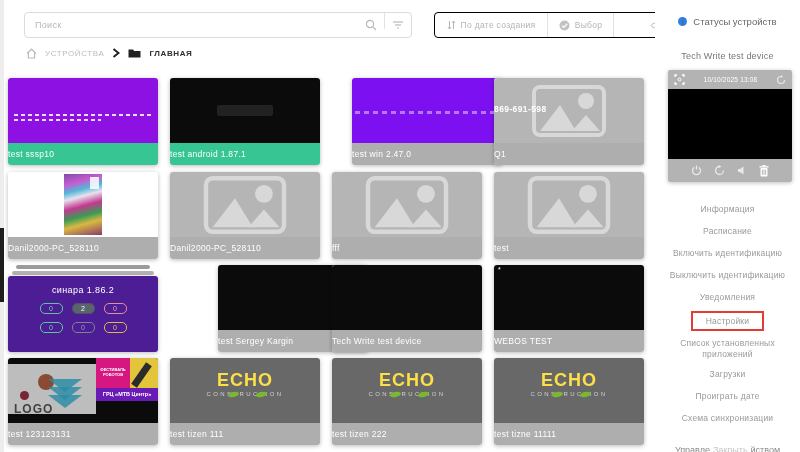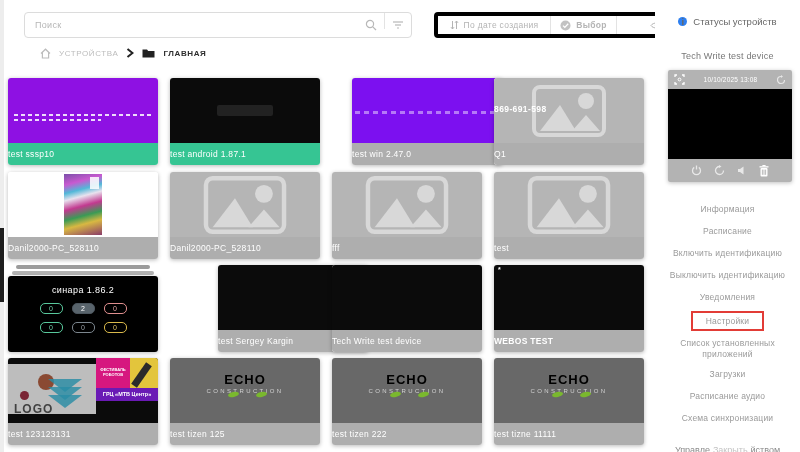--- a/index.html
+++ b/index.html
@@ -14,28 +14,28 @@
   
   .searchbox { position:absolute; left:24px; top:12px; width:388px; height:26px;
     border:1px solid #dcdcdc; border-radius:4px; background:#fff; display:flex; }
   .searchbox input { flex:1; border:none; outline:none; font-size:9px; color:#555;
     padding-left:10px; background:transparent; font-family:inherit; }
   .searchbox input::placeholder { color:#b6b6b6; letter-spacing:.3px; }
   .s-ico { width:26px; height:100%; display:flex; align-items:center; justify-content:center; cursor:pointer; }
   .s-div { width:1px; height:16px; background:#e3e3e3; }
 
   .btn-group { position:absolute; left:434px; top:12px; width:302px; height:26px;
-    border:4px solid #000000; border-radius:4px; display:flex; background:#fff; }
+    border:1px solid #000000; border-radius:4px; display:flex; background:#fff; }
   .btn-cell { display:flex; align-items:center; justify-content:center; gap:5px;
     font-size:8.5px; color:#b4b4b4; cursor:pointer; letter-spacing:.3px; }
-  .btn-cell + .btn-cell { border-left:1px solid #e3e3e3;font-weight:bold; }
+  .btn-cell + .btn-cell { border-left:1px solid #e3e3e3; }
   .bc1 { width:112px; } .bc2 { width:66px; } .bc3 { flex:1; }
 
   
-  .breadcrumb { position:absolute; left:40px; top:46px; height:14px; display:flex;
+  .breadcrumb { position:absolute; left:26px; top:46px; height:14px; display:flex;
     align-items:center; gap:8px; }
   .bc-root { font-size:8px; color:#bcbcbc; letter-spacing:.6px; cursor:pointer; }
   .bc-cur  { font-size:8px; color:#2d2d2d; letter-spacing:.6px; font-weight:bold; }
 
   
   .tile { position:absolute; width:150px; height:87px; border-radius:3px; overflow:hidden;
     box-shadow:0 1px 4px rgba(0,0,0,.28); cursor:pointer; background:#fff; }
   .thumb { position:relative; width:150px; height:65px; overflow:hidden; }
   .tlabel { width:150px; height:22px; line-height:22px; padding-left:0;
     font-size:8.5px; color:#fff; letter-spacing:.3px; white-space:nowrap; }
@@ -61,21 +61,21 @@
 
   .neon { position:absolute; left:56px; top:2px; width:38px; height:61px;
     background:linear-gradient(165deg,#7a4fa8 0%,#c85ad0 16%,#52b8d8 28%,#e8e2ee 38%,
       #c23a90 52%,#3a9a55 66%,#d8b842 78%,#8a3a6a 100%); }
   .neon i { position:absolute; right:3px; top:3px; width:9px; height:12px; background:rgba(255,255,255,.85); }
 
   
   .gtile { position:absolute; width:150px; height:87px; cursor:pointer; }
   .stack1 { position:absolute; left:8px; top:0; width:134px; height:4px; background:#9b9b9b; border-radius:2px; }
   .stack2 { position:absolute; left:4px; top:6px; width:142px; height:4px; background:#b3b3b3; border-radius:2px; }
-  .gcard { position:absolute; left:0; top:11px; width:150px; height:76px; background:#000000;
+  .gcard { position:absolute; left:0; top:11px; width:150px; height:76px; background:#4c1d95;
     border-radius:3px; box-shadow:0 1px 4px rgba(0,0,0,.28); }
   .gtitle { margin-top:9px; text-align:center; font-size:9px; color:#fff; letter-spacing:.4px; }
   .badges { display:flex; justify-content:center; gap:9px; margin-top:8px; }
   .pill { width:23px; height:11px; border-radius:5px; font-size:7px; line-height:10px;
     text-align:center; background:transparent; }
   .p-green { border:1.5px solid #58c89c; color:#6fd0ab; }
   .p-dark  { border:1.5px solid #4c565e; background:#59646c; color:#fff; }
   .p-red   { border:1.5px solid #e08f8f; color:#e7a5a5; }
   .p-gray  { border:1.5px solid #7c868e; color:#9aa2a8; }
   .p-yellow{ border:1.5px solid #d9b94b; color:#dfc367; }
@@ -90,22 +90,22 @@
     border-top:13px solid rgba(42,140,165,.82); margin-top:-5px; }
   .c-magenta { position:absolute; left:88px; top:0; width:34px; height:30px; background:#d6177f;
     color:#fff; font-size:4px; font-weight:bold; text-align:center; padding-top:9px; line-height:1.3; }
   .c-yellow { position:absolute; left:122px; top:0; width:28px; height:30px; background:#e3c53c; overflow:hidden; }
   .c-arm { position:absolute; left:8px; top:4px; width:7px; height:26px; background:#2b2b2b; transform:rotate(35deg); }
   .c-purple { position:absolute; left:88px; top:30px; width:62px; height:13px; background:#6a1ab5;
     color:#fff; font-size:5.5px; font-weight:bold; text-align:center; line-height:13px; }
 
   
   .echo { position:absolute; left:0; top:12px; width:100%; text-align:center; }
-  .echo-word { position:relative; display:inline-block; font-size:13px; font-weight:bold;
-    color:#000000; letter-spacing:1px; }
+  .echo-word { position:relative; display:inline-block; font-size:18px; font-weight:bold;
+    color:#fde047; letter-spacing:1px; }
   .echo-a { position:absolute; width:11px; height:5px; background:#7ab82e; border-radius:50%;
     top:-2px; transform:rotate(-10deg); }
   .ea1 { left:22%; } .ea2 { left:72%; }
   .echo-sub { font-size:6px; color:#d2d2d2; letter-spacing:2.4px; margin-top:0; }
 
   
   .sidebar { position:absolute; left:655px; top:0; width:145px; height:452px; background:#fff; }
   .sb-title { display:flex; align-items:center; gap:6px; justify-content:center; margin-top:16px; }
   .sb-title span { font-size:9.5px; color:#666; }
   .info-dot { width:9px; height:9px; border-radius:50%; background:#2d7ff0; color:#fff;
@@ -299,21 +299,21 @@
   <div class="tile" style="left:170px; top:265px;margin-left:48px;">
     <div class="thumb th-black"></div>
     <div class="tlabel lab-gray">test Sergey Kargin</div>
   </div>
 
   <div class="tile" style="left:332px; top:265px;">
     <div class="thumb th-black"></div>
     <div class="tlabel lab-gray">Tech Write test device</div>
   </div>
 
-  <div class="tile" style="left:494px; top:265px;font-weight:bold;">
+  <div class="tile" style="left:494px; top:265px;">
     <div class="thumb th-black">
       <span class="star">*</span>
     </div>
     <div class="tlabel lab-gray">WEBOS TEST</div>
   </div>
 
   <div class="tile" style="left:8px; top:358px;">
     <div class="thumb th-black">
       <div class="c-grayblk">
         <div class="c-circle1"></div>
@@ -336,21 +336,21 @@
 
   <div class="tile" style="left:170px; top:358px;">
     <div class="thumb th-echo">
       <div class="echo">
         <div class="echo-word">ECHO</div>
         <div class="echo-a ea1" style="top:22px; left:58px; position:absolute;"></div>
         <div class="echo-a ea2" style="top:22px; left:86px; position:absolute;"></div>
         <div class="echo-sub">CONSTRUCTION</div>
       </div>
     </div>
-    <div class="tlabel lab-gray">test tizen 125</div>
+    <div class="tlabel lab-gray">test tizen 111</div>
   </div>
 
   <div class="tile" style="left:332px; top:358px;">
     <div class="thumb th-echo">
       <div class="echo">
         <div class="echo-word">ECHO</div>
         <div class="echo-a ea1" style="top:22px; left:58px; position:absolute;"></div>
         <div class="echo-a ea2" style="top:22px; left:86px; position:absolute;"></div>
         <div class="echo-sub">CONSTRUCTION</div>
       </div>
@@ -429,21 +429,21 @@
       <div class="menu-item">Информация</div>
       <div class="menu-item">Расписание</div>
       <div class="menu-item">Включить идентификацию</div>
       <div class="menu-item">Выключить идентификацию</div>
       <div class="menu-item">Уведомления</div>
       <div class="menu-item" style="padding:3px 0;">
         <span class="mi-boxed">Настройки</span>
       </div>
       <div class="menu-item two-line">Список установленных приложений</div>
       <div class="menu-item">Загрузки</div>
-      <div class="menu-item">Расписание аудио</div>
+      <div class="menu-item">Проиграть дате</div>
       <div class="menu-item">Схема синхронизации</div>
     </div>
 
     <div class="sb-footer">
       <span>Управле</span><span class="close-lbl">Закрыть</span><span>йством</span>
     </div>
   </div>
 
 </div>
 

